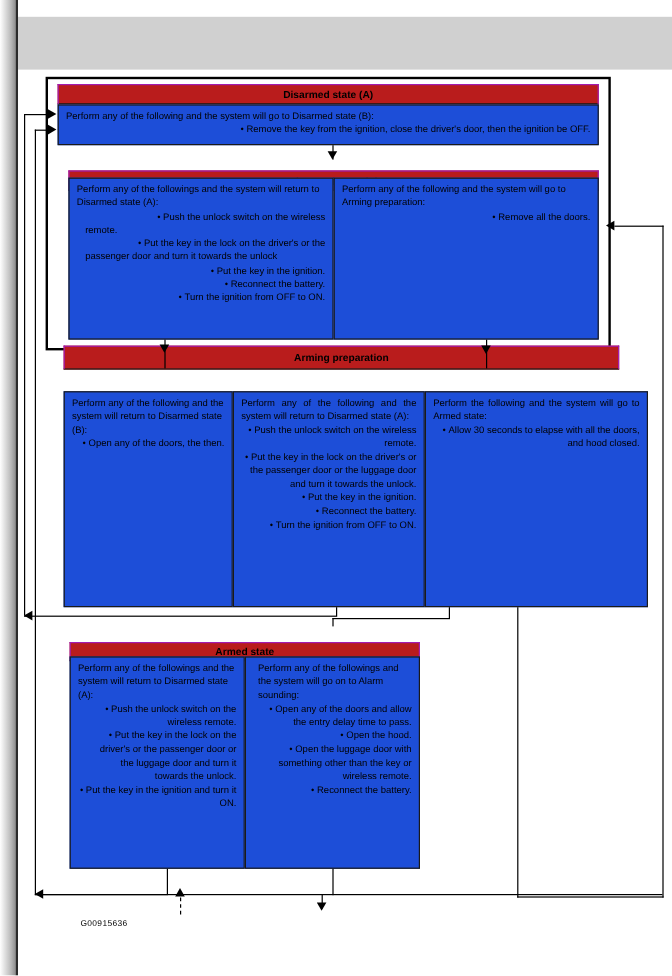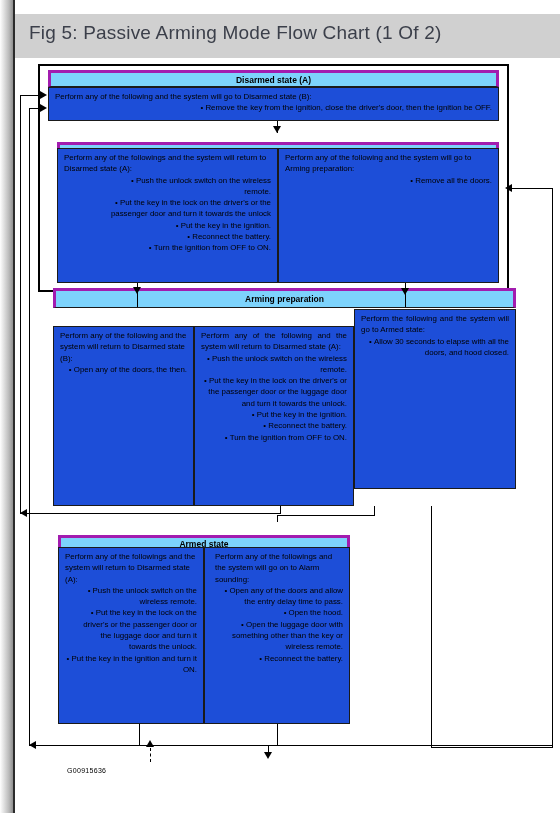--- a/index.html
+++ b/index.html
@@ -27,33 +27,33 @@
   }
   #header-title{
     position:absolute;left:14px;top:22px;
     font-size:19px;color:#3b3f4a;letter-spacing:.2px;
     font-family:"Liberation Sans", sans-serif;
     white-space:nowrap;
   }
   .thickbox{position:absolute;box-sizing:border-box;border:2.5px solid #000;background:#fff;}
   .title-cell{
     position:absolute;box-sizing:border-box;
-    border:3px solid #a21caf;border-bottom:1px solid #1a1a1a;background:#7dd3fc;
+    border:1px solid #a21caf;border-bottom:1px solid #1a1a1a;background:#b91c1c;
     text-align:right;font-weight:bold;font-size:8.5px;color:#000;
     display:flex;align-items:center;justify-content:center;
   }
   .cell{
     position:absolute;box-sizing:border-box;
     border:1px solid #1a1a1a;background:#1d4ed8;
     padding:3px 6px 4px 6px;
     font-size:7.9px;line-height:11.3px;color:#000;
   }
   .cell p{margin:0;}
   .cell .bul{padding-left:7px;text-indent:-7px;text-align:right;}
-  .cell .cont{padding-left:7px;text-align:right;}
+  .cell .cont{padding-left:7px;}
   .just{text-align:justify;text-justify:inter-word;}
 
   
   .hline{position:absolute;background:#000;height:1px;}
   .vline{position:absolute;background:#000;width:1px;}
   .vline2{position:absolute;background:#000;width:1.4px;}
   .dash-v{position:absolute;width:0;border-left:1.4px dashed #000;}
 
   .arr{position:absolute;width:0;height:0;}
   .arr-down{border-left:4px solid transparent;border-right:4px solid transparent;border-top:7px solid #000;}
@@ -68,21 +68,20 @@
 </style>
 </head>
 <body>
 
 <div id="page-edge"></div>
 <div id="page-edge-dark"></div>
 
 <div id="sheet">
 
   <div id="header-bar"></div>
-  <div id="header-title">Fig 5: Passive Arming Mode Flow Chart (1 Of 2)</div>
 
   <div class="thickbox" style="left:23px;top:64px;width:471px;height:228px;"></div>
 
   <div class="title-cell" style="left:33px;top:70px;width:451px;height:17px;">Disarmed state (A)</div>
   <div class="cell" style="left:33px;top:87px;width:451px;height:34px;">
     <p>Perform any of the following and the system will go to Disarmed state (B):</p>
     <p class="bul">•&nbsp;<span>Remove the key from the ignition, close the driver's door, then the ignition be OFF.</span></p>
   </div>
 
   <div class="title-cell" style="left:42px;top:142px;width:442px;height:17px;">Disarmed state (B)</div>
@@ -112,21 +111,21 @@
 
   <div class="cell just" style="left:179px;top:326px;width:160px;height:180px;">
     <p>Perform any of the following and the system will return to Disarmed state (A):</p>
     <p class="bul">•&nbsp;<span>Push the unlock switch on the wireless remote.</span></p>
     <p class="bul">•&nbsp;<span>Put the key in the lock on the driver's or the passenger door or the luggage door and turn it towards the unlock.</span></p>
     <p class="bul">•&nbsp;<span>Put the key in the ignition.</span></p>
     <p class="bul">•&nbsp;<span>Reconnect the battery.</span></p>
     <p class="bul">•&nbsp;<span>Turn the ignition from OFF to ON.</span></p>
   </div>
 
-  <div class="cell just" style="left:339px;top:309px;width:162px;height:180px;">
+  <div class="cell just" style="left:339px;top:326px;width:186px;height:180px;">
     <p>Perform the following and the system will go to Armed state:</p>
     <p class="bul">•&nbsp;<span>Allow 30 seconds to elapse with all the doors, and hood closed.</span></p>
   </div>
 
   <div class="title-cell" style="left:43px;top:535px;width:292px;height:16px;">Armed state</div>
 
   <div class="cell" style="left:43px;top:547px;width:146px;height:177px;">
     <p>Perform any of the followings and the system will return to Disarmed state (A):</p>
     <p class="bul">•&nbsp;<span>Push the unlock switch on the wireless remote.</span></p>
     <p class="bul">•&nbsp;<span>Put the key in the lock on the driver's or the passenger door or the luggage door and turn it towards the unlock.</span></p>

